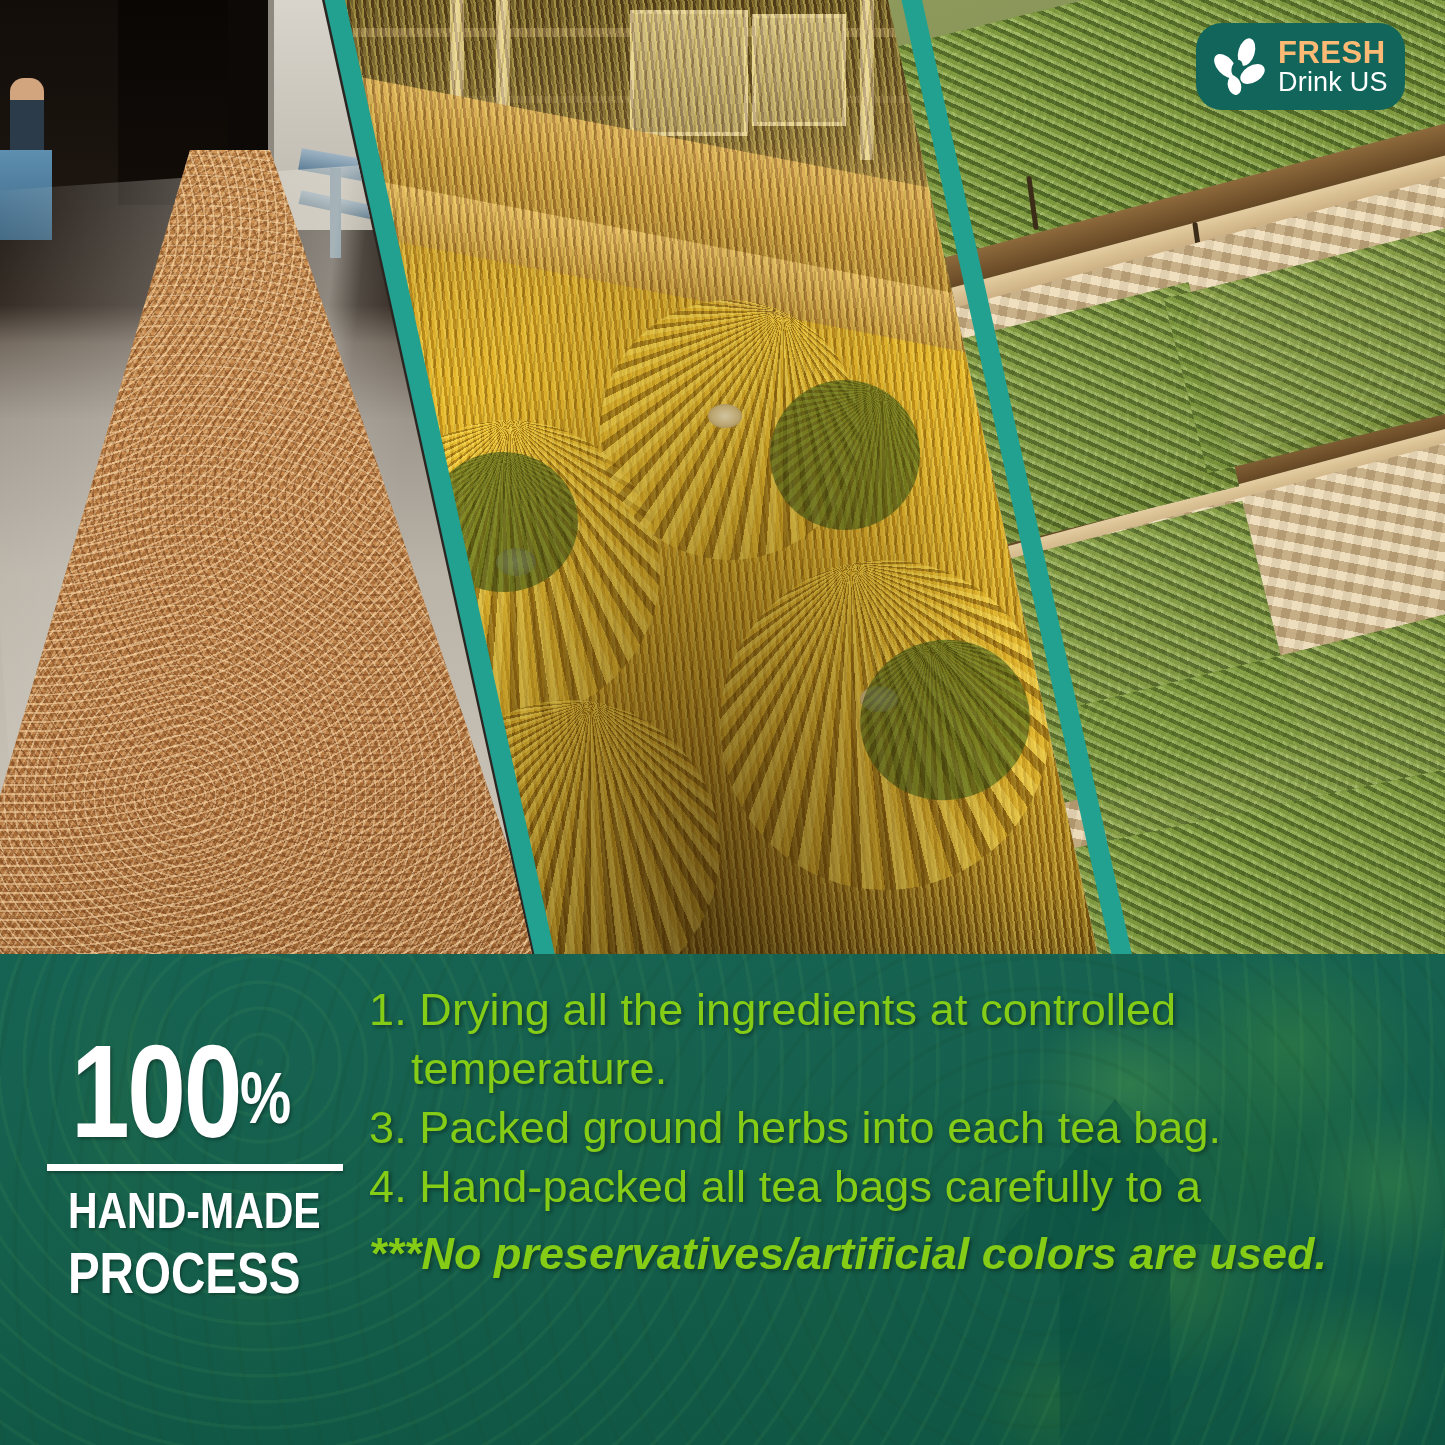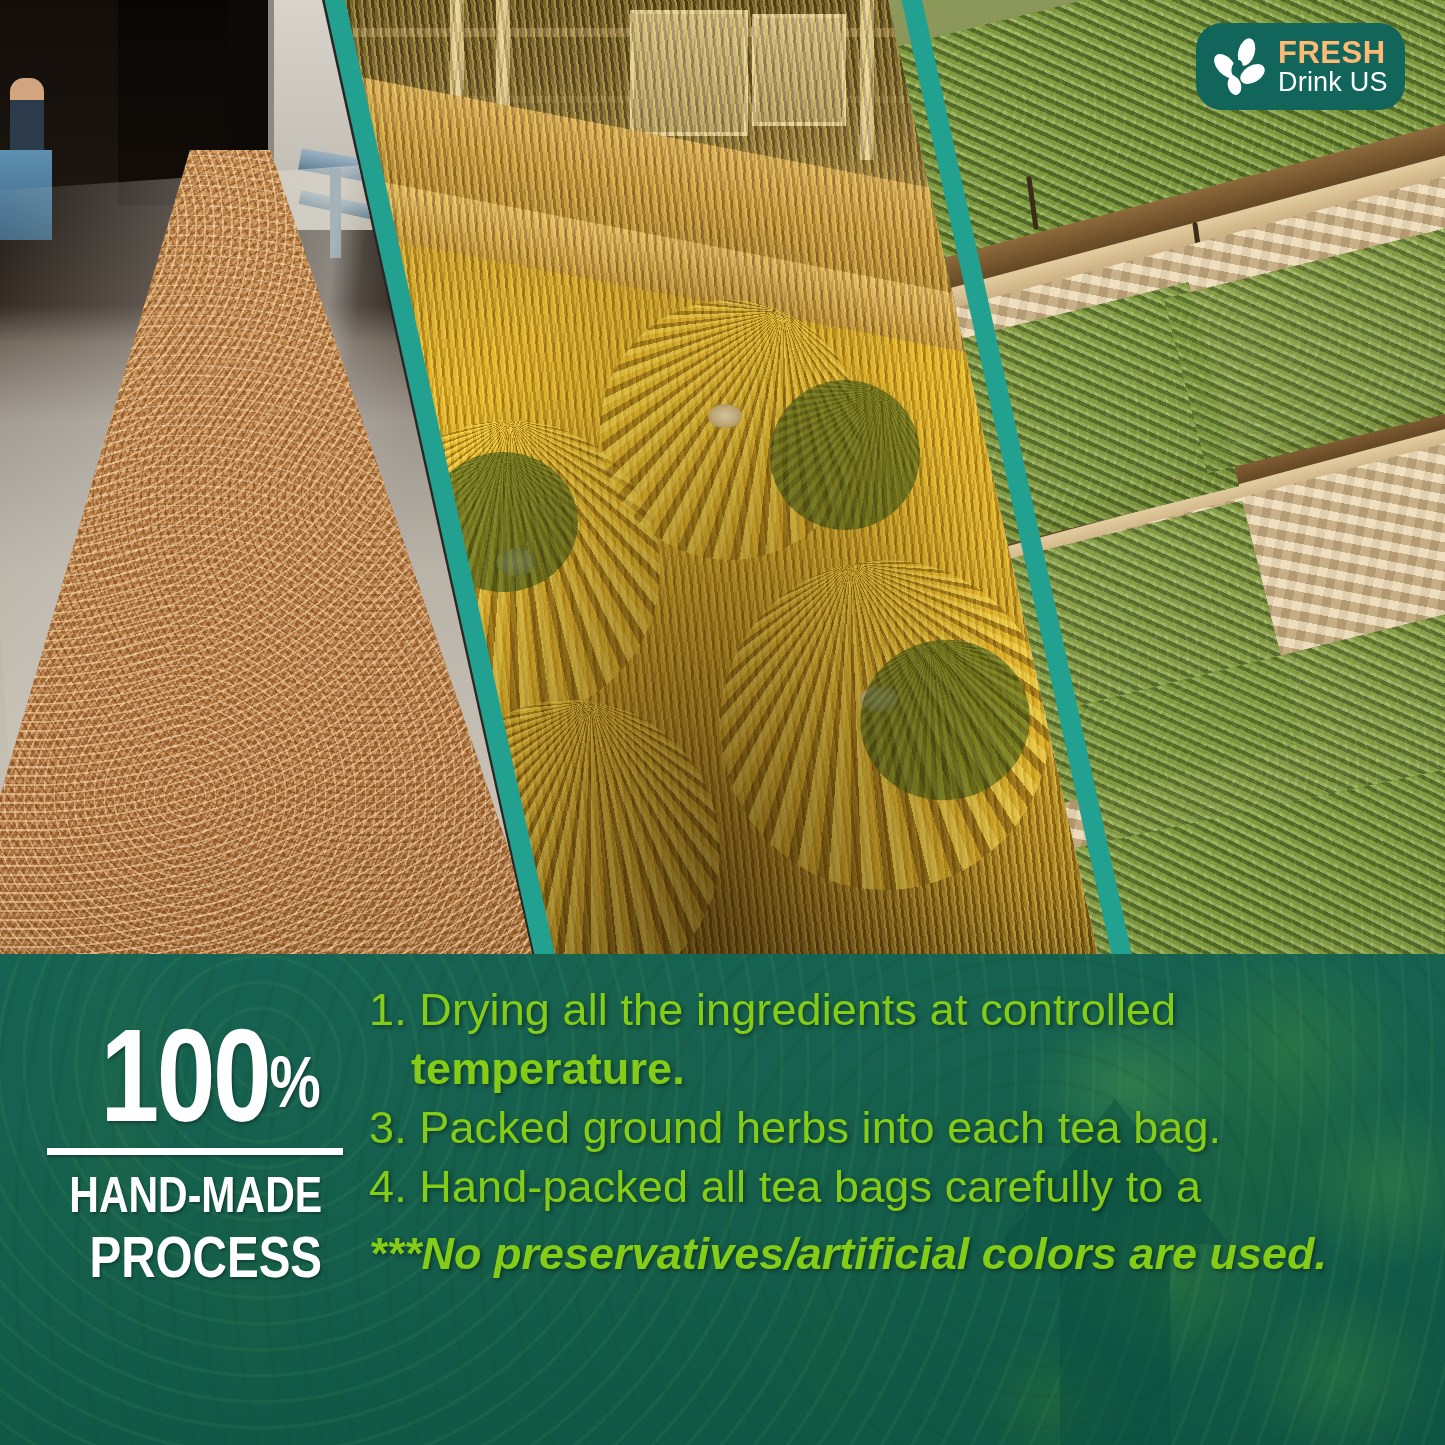--- a/index.html
+++ b/index.html
@@ -309,23 +309,23 @@
     position: absolute;
     left: 1000px; top: 145px;
     width: 230px; height: 346px;
     background: rgba(10,78,64,.50);
     clip-path: polygon(50% 0%, 100% 42%, 74% 42%, 74% 100%, 26% 100%, 26% 42%, 0% 42%);
   }
 
   
   #handmade-block {
     position: absolute;
-    left: 40px; top: 60px;
+    left: 40px; top: 76px;
     width: 310px;
-    text-align: right;
+    text-align: left;
     color: #ffffff;
   }
   .hm-100 {
     font-size: 132px;
     font-weight: bold;
     line-height: .94;
     letter-spacing: -3px;
     transform: scaleX(.80);
     transform-origin: center;
     text-shadow: 2px 2px 4px rgba(0,0,0,.35);
@@ -357,21 +357,21 @@
     width: 1040px;
     color: #84cc16;
   }
   .step-line {
     font-size: 45px;
     line-height: 59px;
     letter-spacing: .1px;
     white-space: nowrap;
     text-shadow: 2px 2px 4px rgba(0,0,0,.42);
   }
-  .step-line.cont { padding-left: 42px; font-weight: bold; }
+  .step-line.cont { padding-left: 42px; }
   .footnote {
     font-size: 45px;
     line-height: 59px;
     font-style: italic;
     font-weight: bold;
     white-space: nowrap;
     text-shadow: 2px 2px 4px rgba(0,0,0,.42);
     margin-top: 8px;
   }
 </style>

